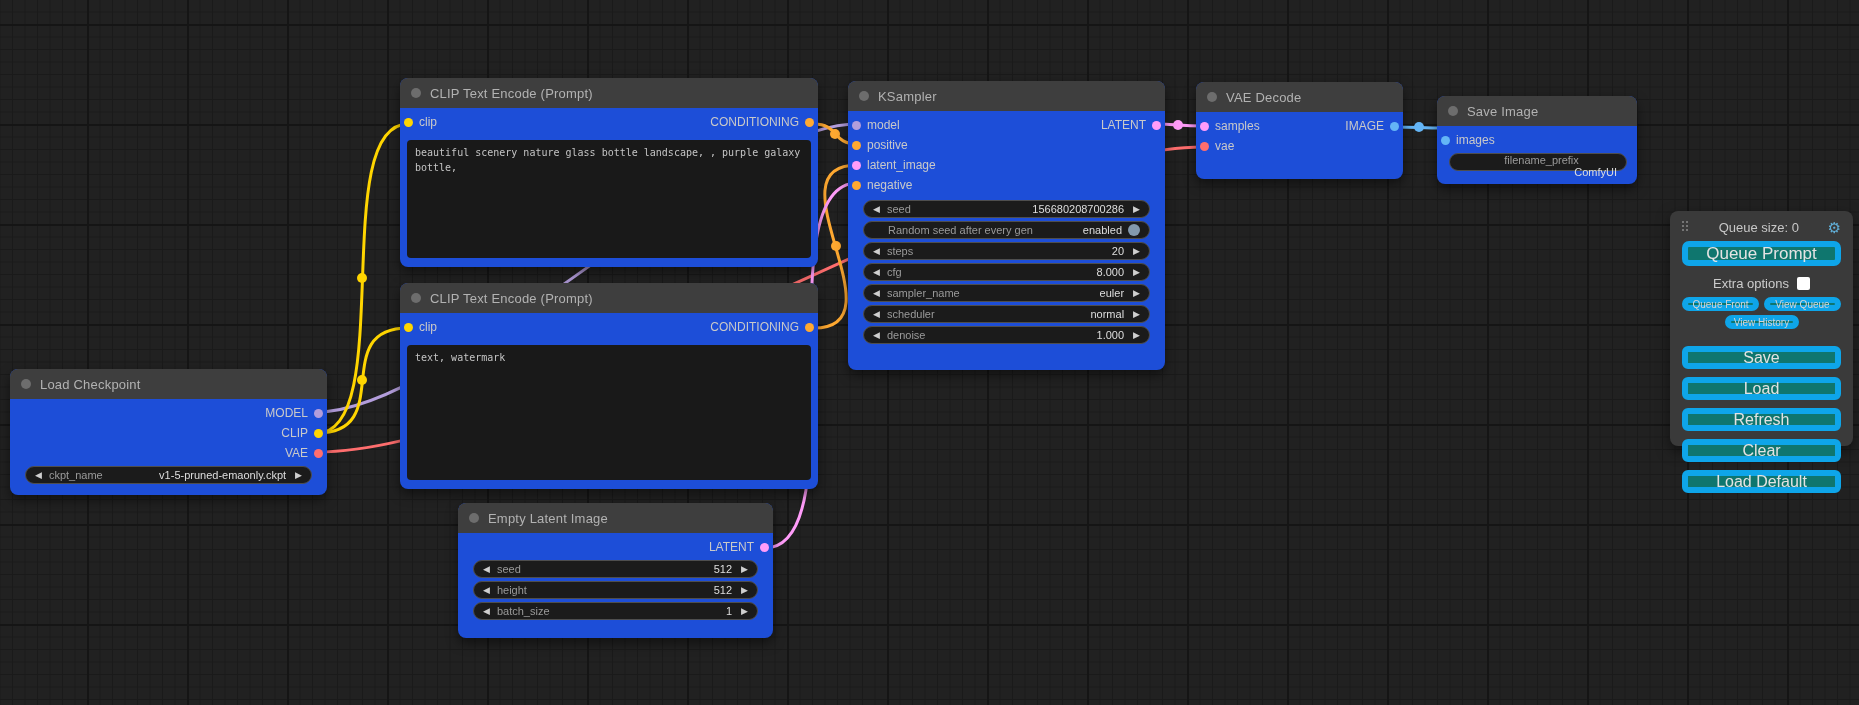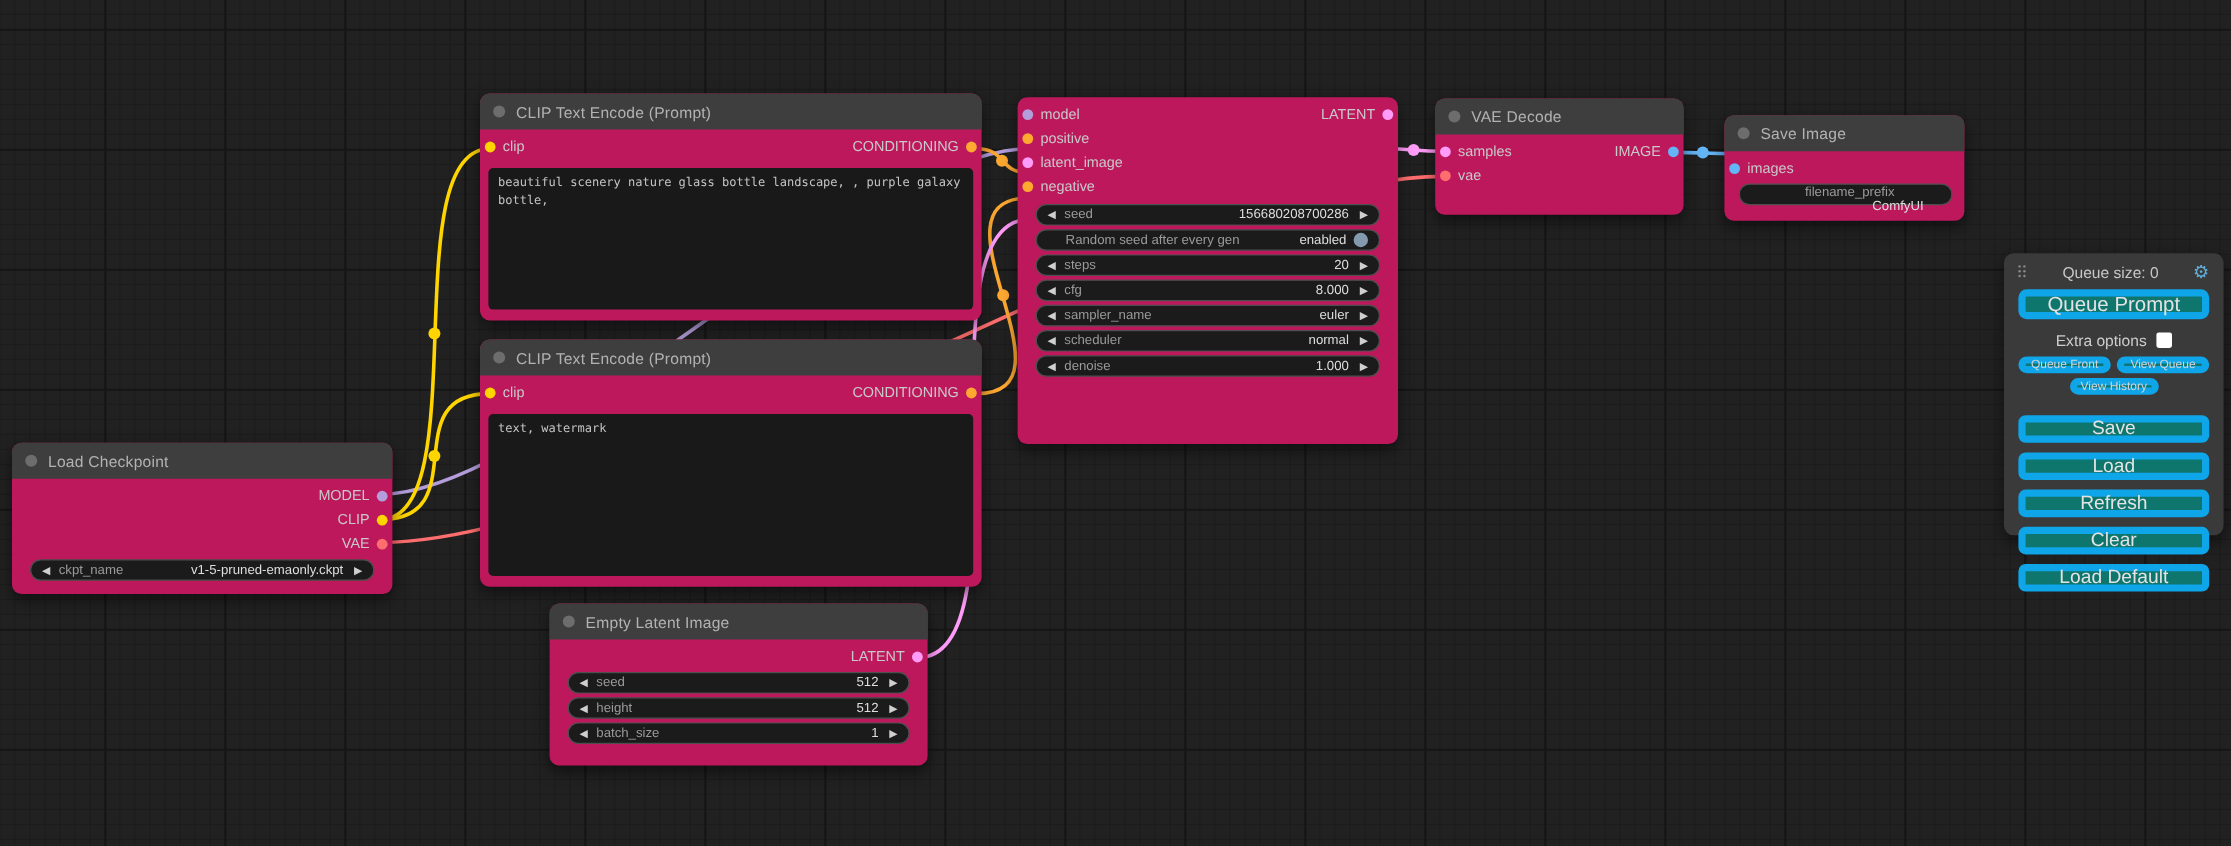--- a/index.html
+++ b/index.html
@@ -11,21 +11,21 @@
       linear-gradient(to right, #151515 2px, transparent 2px),
       linear-gradient(to bottom, #151515 2px, transparent 2px),
       linear-gradient(to right, #1a1a1a 1px, transparent 1px),
       linear-gradient(to bottom, #1a1a1a 1px, transparent 1px);
     background-size:100px 100px, 100px 100px, 12.5px 12.5px, 12.5px 12.5px;
     background-position:87px 24px;
     position:relative;
   }
   #wires { position:absolute; left:0; top:0; z-index:1; }
   .node {
-    position:absolute; z-index:2; background:#be185d;
+    position:absolute; z-index:2; background:#1d4ed8;
     border-radius:8px; box-shadow:0 5px 12px rgba(0,0,0,.5);
   }
   .ntitle {
     height:30px; background:#3e3e3e; border-radius:8px 8px 0 0;
     display:flex; align-items:center; gap:9px; padding:0 11px;
     color:#b2b2b2; font-size:13px; letter-spacing:.2px;
   }
   .tdot { width:10px; height:10px; border-radius:50%; background:#6d6d6d; flex:none; }
   .nbody { padding-top:4px; }
   .srow { height:20px; display:flex; align-items:center; justify-content:space-between; padding:0 4px;gap:10px; }
@@ -198,20 +198,24 @@
     <div class="widget">
       <span class="arrow l">◀</span>
       <span>batch_size</span>
       <span class="wvalue">1</span>
       <span class="arrow r">▶</span>
     </div>
   </div>
 </div>
 
 <div class="node" style="left:848px; top:81px; width:317px; height:289px;">
+  <div class="ntitle">
+    <span class="tdot"></span>
+    <span>KSampler</span>
+  </div>
   <div class="nbody">
     <div class="srow">
       <div class="slot">
         <span class="sdot" style="background:#b39ddb"></span>
         <span>model</span>
       </div>
       <div class="slot">
         <span>LATENT</span>
         <span class="sdot" style="background:#ff9cf9"></span>
       </div>
@@ -310,21 +314,21 @@
   </div>
   <div class="nbody">
     <div class="srow">
         <div class="slot">
       <span class="sdot" style="background:#64b5f6"></span>
       <span>images</span>
     </div>
       </div>
     <div class="widget" style="margin:3px 10px 0 12px; padding-left:16px;flex-direction:column;">
       <span>filename_prefix</span>
-      <span class="wvalue" style="margin-right:14px">ComfyUI</span>
+      <span class="wvalue" style="">ComfyUI</span>
     </div>
   </div>
 </div>
 
 <div id="queue-panel">
   <div class="qheader">
     <span class="drag-handle">
       <i></i>
         <i></i>
         <i></i>

